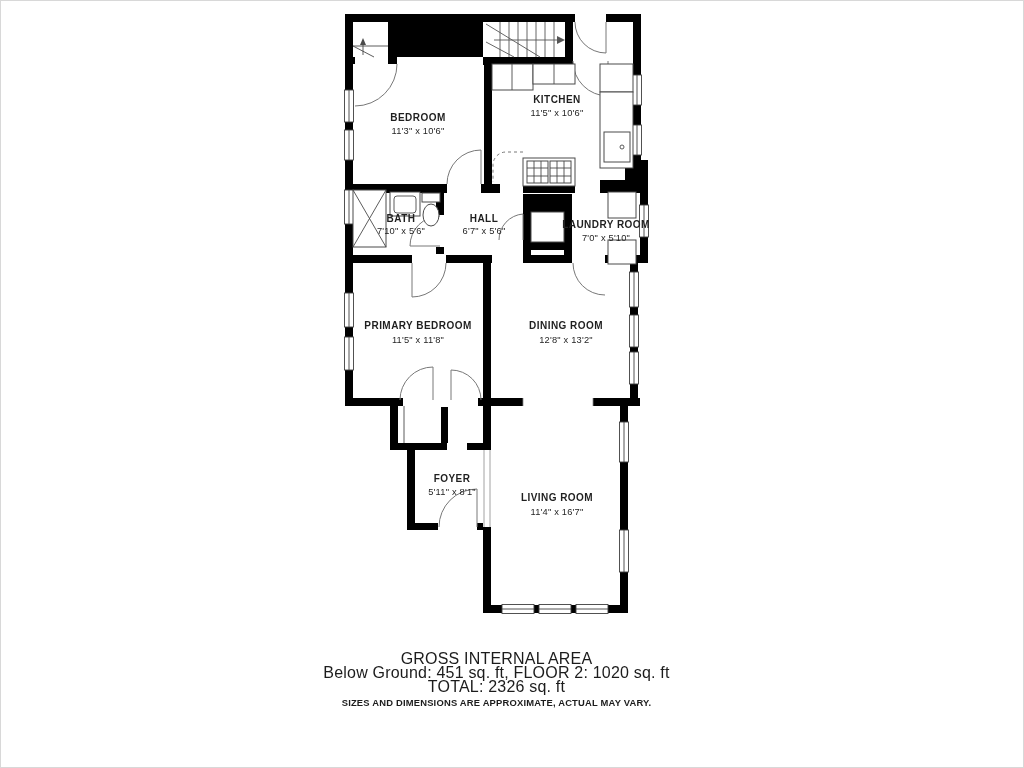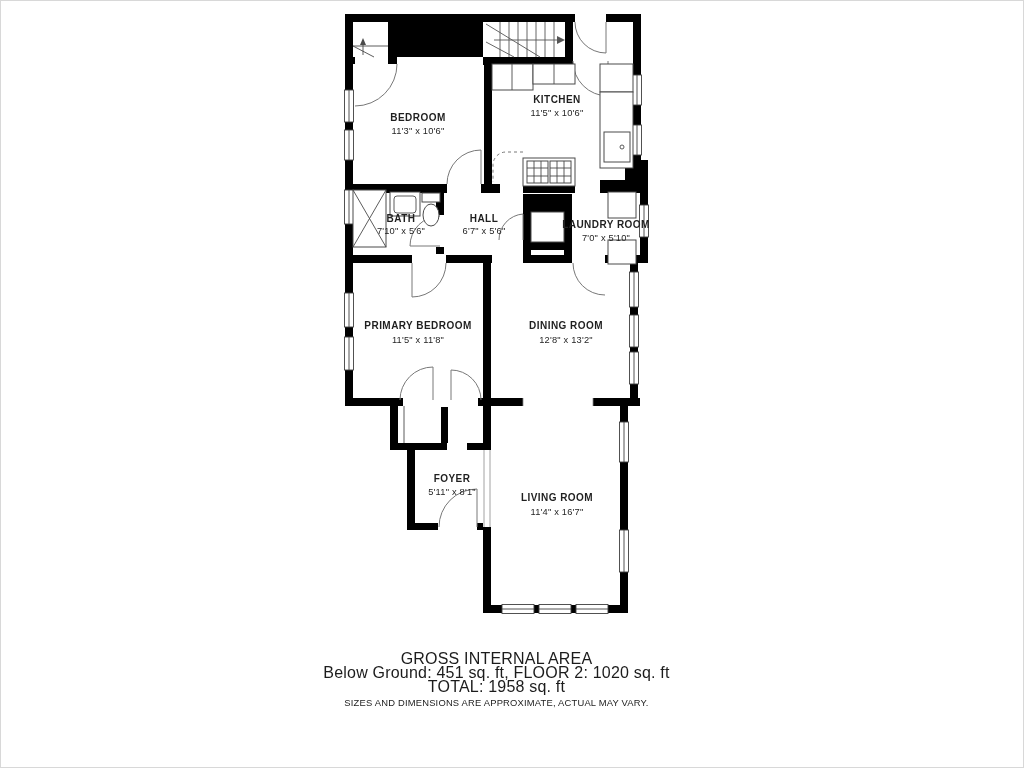--- a/index.html
+++ b/index.html
@@ -17,21 +17,21 @@
   .win line{stroke:#3f3f3f;stroke-width:0.9;}
   .arc{stroke:#787878;stroke-width:1;fill:none;}
   .leaf{stroke:#787878;stroke-width:1;}
   .fix{stroke:#4a4a4a;stroke-width:1;fill:#ffffff;}
   .fixline{stroke:#4a4a4a;stroke-width:0.9;fill:none;}
   .dash{stroke:#6a6a6a;stroke-width:0.9;fill:none;stroke-dasharray:3 3;}
   .stair{stroke:#555555;stroke-width:0.9;fill:none;}
   .jamb{stroke:#8a8a8a;stroke-width:0.8;}
   #footer{position:absolute;top:652px;left:0;width:993px;text-align:center;color:#1c1c1c;}
   #footer .big{font-size:16px;line-height:14.2px;letter-spacing:.2px;}
-  #footer .small{font-size:9.4px;line-height:13px;margin-top:1px;letter-spacing:.2px;}
+  #footer .small{font-size:9.4px;line-height:13px;margin-top:1px;letter-spacing:.2px;font-weight:bold;}
 </style>
 </head>
 <body>
 
 <div id="canvas">
   <svg id="plan-svg" width="1024" height="768" viewBox="0 0 1024 768">
 
     <g class="walls">
       <rect x="345" y="14" width="293" height="8"></rect>
       <rect x="345" y="14" width="8" height="392"></rect>
@@ -242,16 +242,16 @@
       <text class="room-dims" x="452" y="495">5'11" x 8'1"</text>
 
       <text class="room-name" x="557" y="501">LIVING ROOM</text>
       <text class="room-dims" x="557" y="515">11'4" x 16'7"</text>
     </g>
   </svg>
 
   <div id="footer">
     <div class="big">GROSS INTERNAL AREA</div>
     <div class="big">Below Ground: 451 sq. ft, FLOOR 2: 1020 sq. ft</div>
-    <div class="big">TOTAL: 1958 sq. ft</div>
+    <div class="big">TOTAL: 2326 sq. ft</div>
     <div class="small">SIZES AND DIMENSIONS ARE APPROXIMATE, ACTUAL MAY VARY.</div>
   </div>
 </div>
 
 </body></html>

